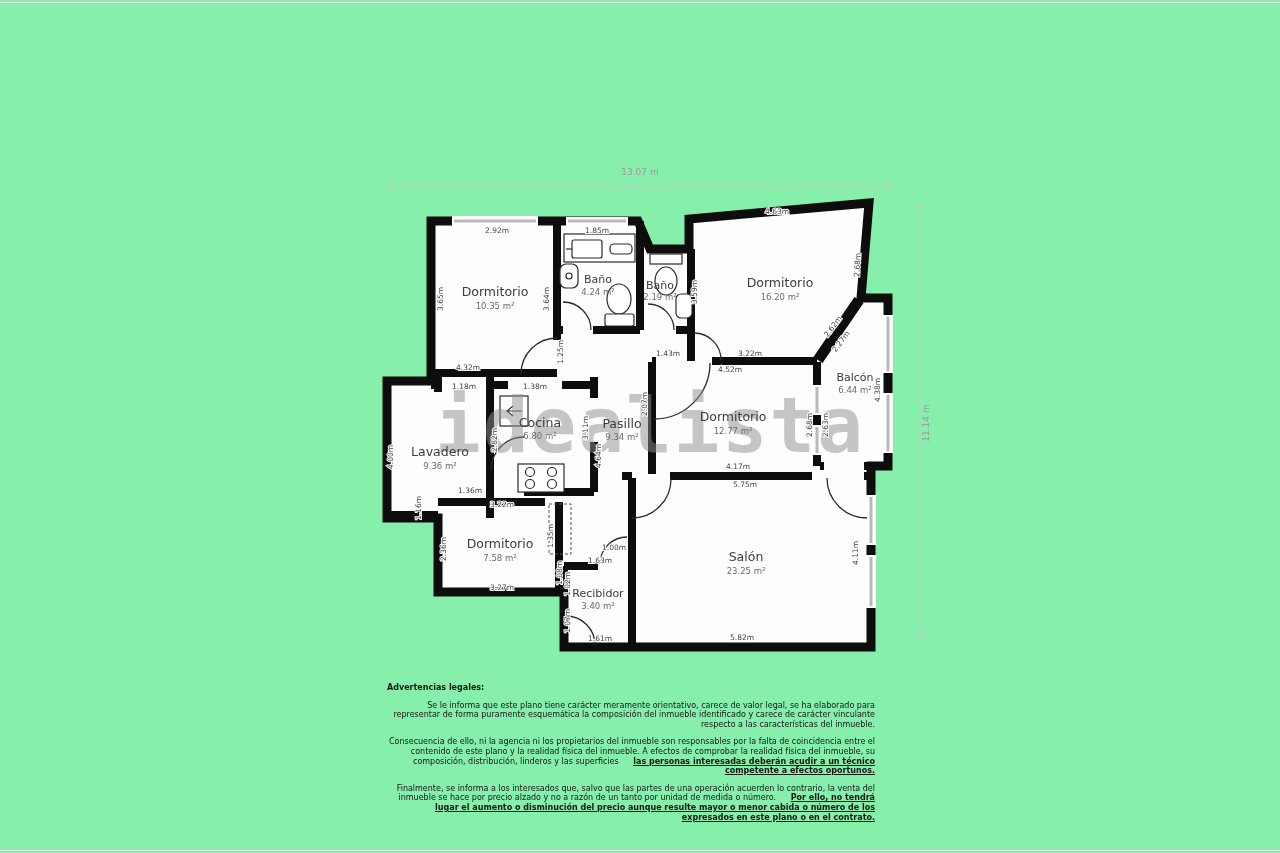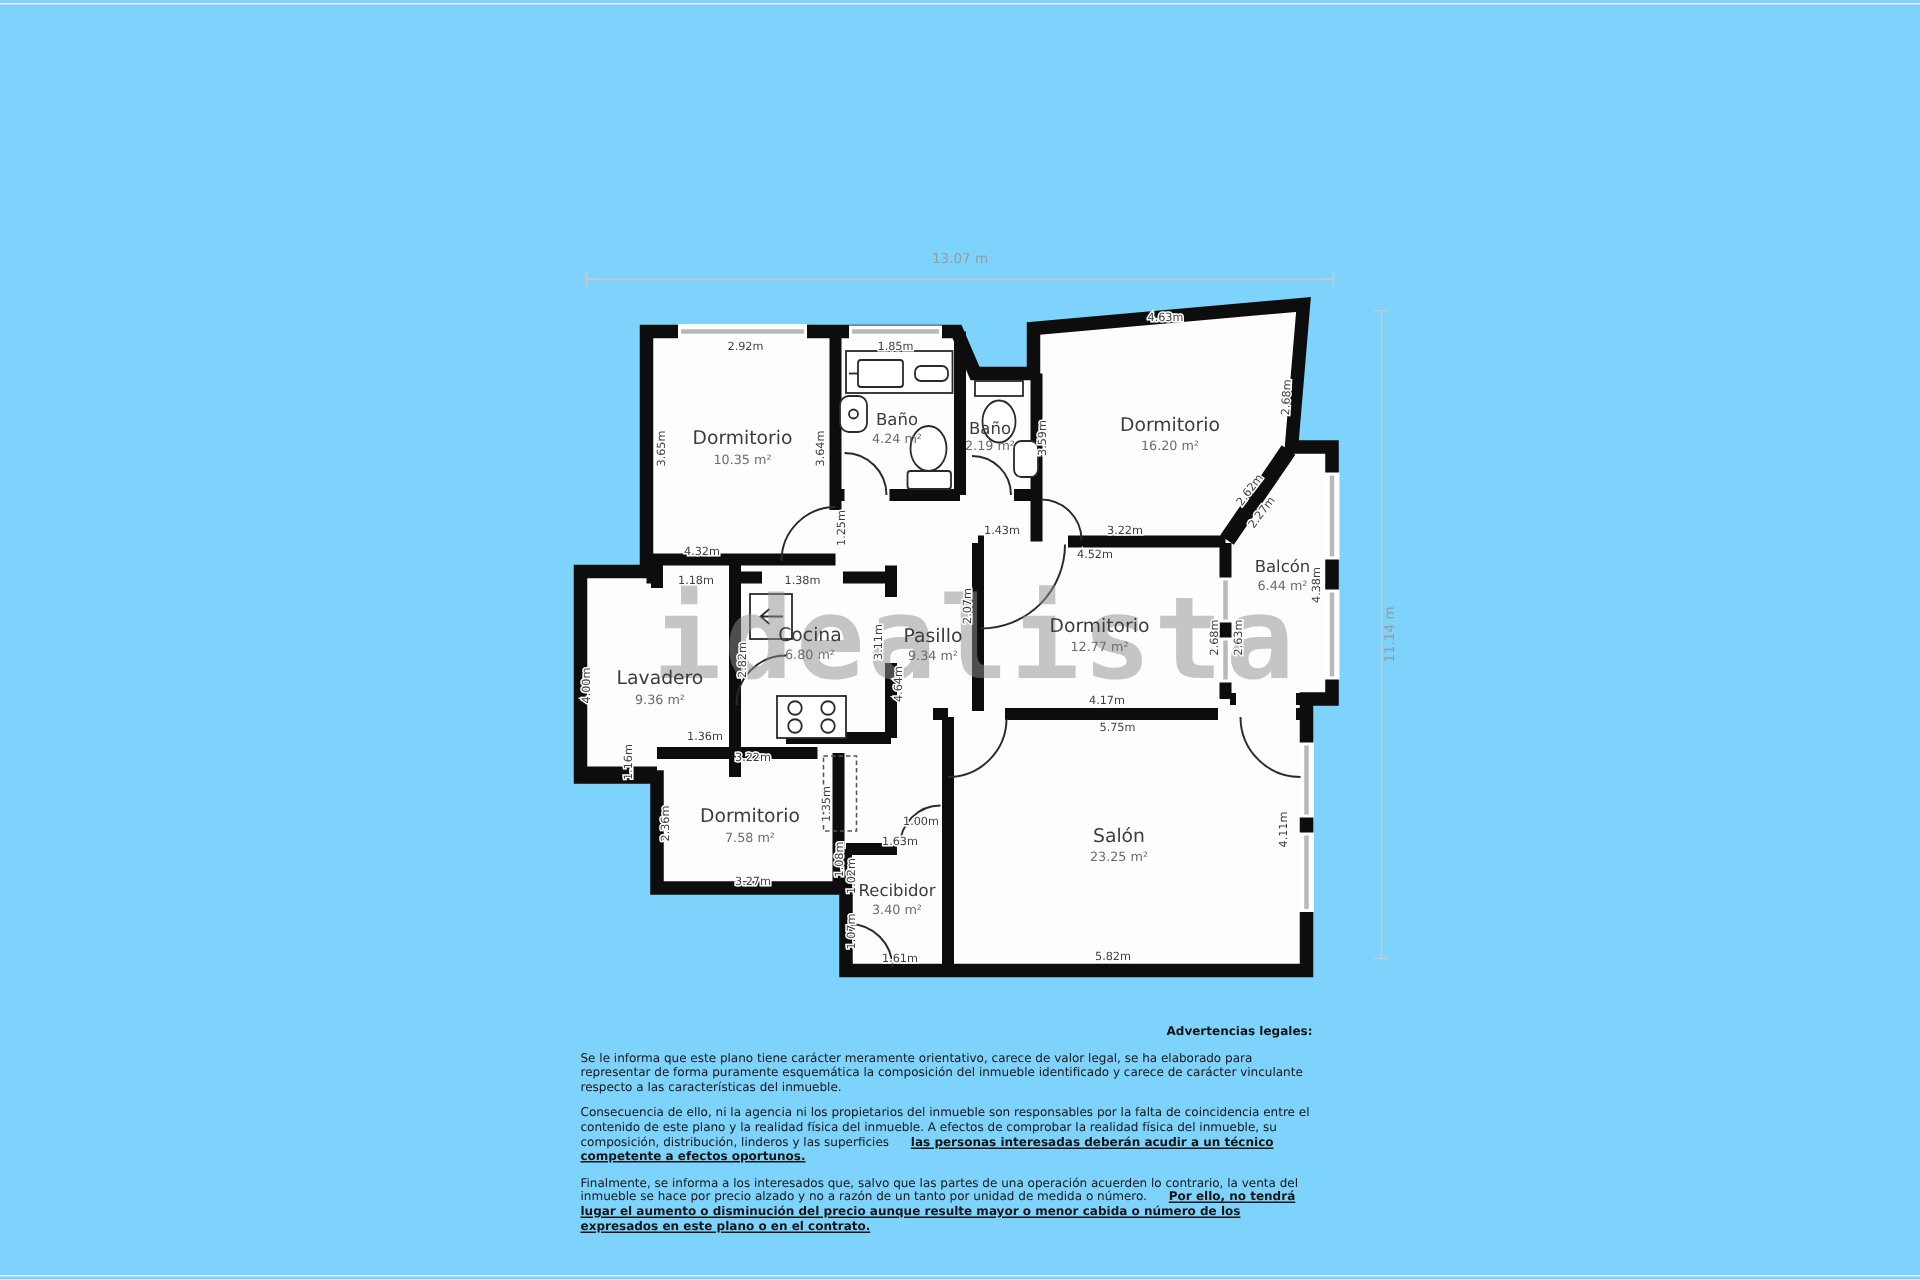--- a/index.html
+++ b/index.html
@@ -1,29 +1,29 @@
 <!DOCTYPE html>
 <html><head>
 <meta charset="utf-8">
 <style>
   html,body{margin:0;padding:0;background:#ffffff;}
-  .page{position:relative;width:1280px;height:853px;background:#7dd3fc;overflow:hidden;
+  .page{position:relative;width:1280px;height:853px;background:#86efac;overflow:hidden;
         font-family:"DejaVu Sans","Liberation Sans",sans-serif;}
   .edge{position:absolute;left:0;width:100%;height:1px;background:#ededed;}
   svg text{font-family:"DejaVu Sans","Liberation Sans",sans-serif;}
   .room-name{font-size:12.5px;fill:#3c3c3c;text-anchor:middle;}
   .room-name.sm{font-size:11px;}
   .room-area{font-size:8.5px;fill:#6b6b6b;text-anchor:middle;}
   .dim{font-size:7.5px;fill:#3f3f3f;text-anchor:middle;paint-order:stroke;stroke:#ffffff;stroke-width:2px;}
   .meas{font-size:9px;fill:#9a9a9a;text-anchor:middle;}
   .watermark{font-family:"DejaVu Sans Mono","Liberation Mono",monospace;font-weight:bold;
              font-size:76px;fill:#8f8f8f;opacity:0.5;text-anchor:middle;letter-spacing:2px;}
   .legal{position:absolute;left:387px;top:683px;width:488px;color:#151515;font-size:8px;line-height:1.2;}
-  .legal h4{margin:0 0 8px 0;font-size:8px;font-weight:bold;text-align:right;}
-  .legal p{margin:0 0 8px 0;}
+  .legal h4{margin:0 0 8px 0;font-size:8px;font-weight:bold;}
+  .legal p{margin:0 0 8px 0;text-align:right;}
   .legal .bu{font-weight:bold;text-decoration:underline;margin-left:12px;}
 </style>
 </head>
 <body>
 
 <div class="page">
   <div class="edge" style="top:2px"></div>
   <div class="edge" style="bottom:2px"></div>
 
   <svg width="1280" height="853" viewBox="0 0 1280 853">

